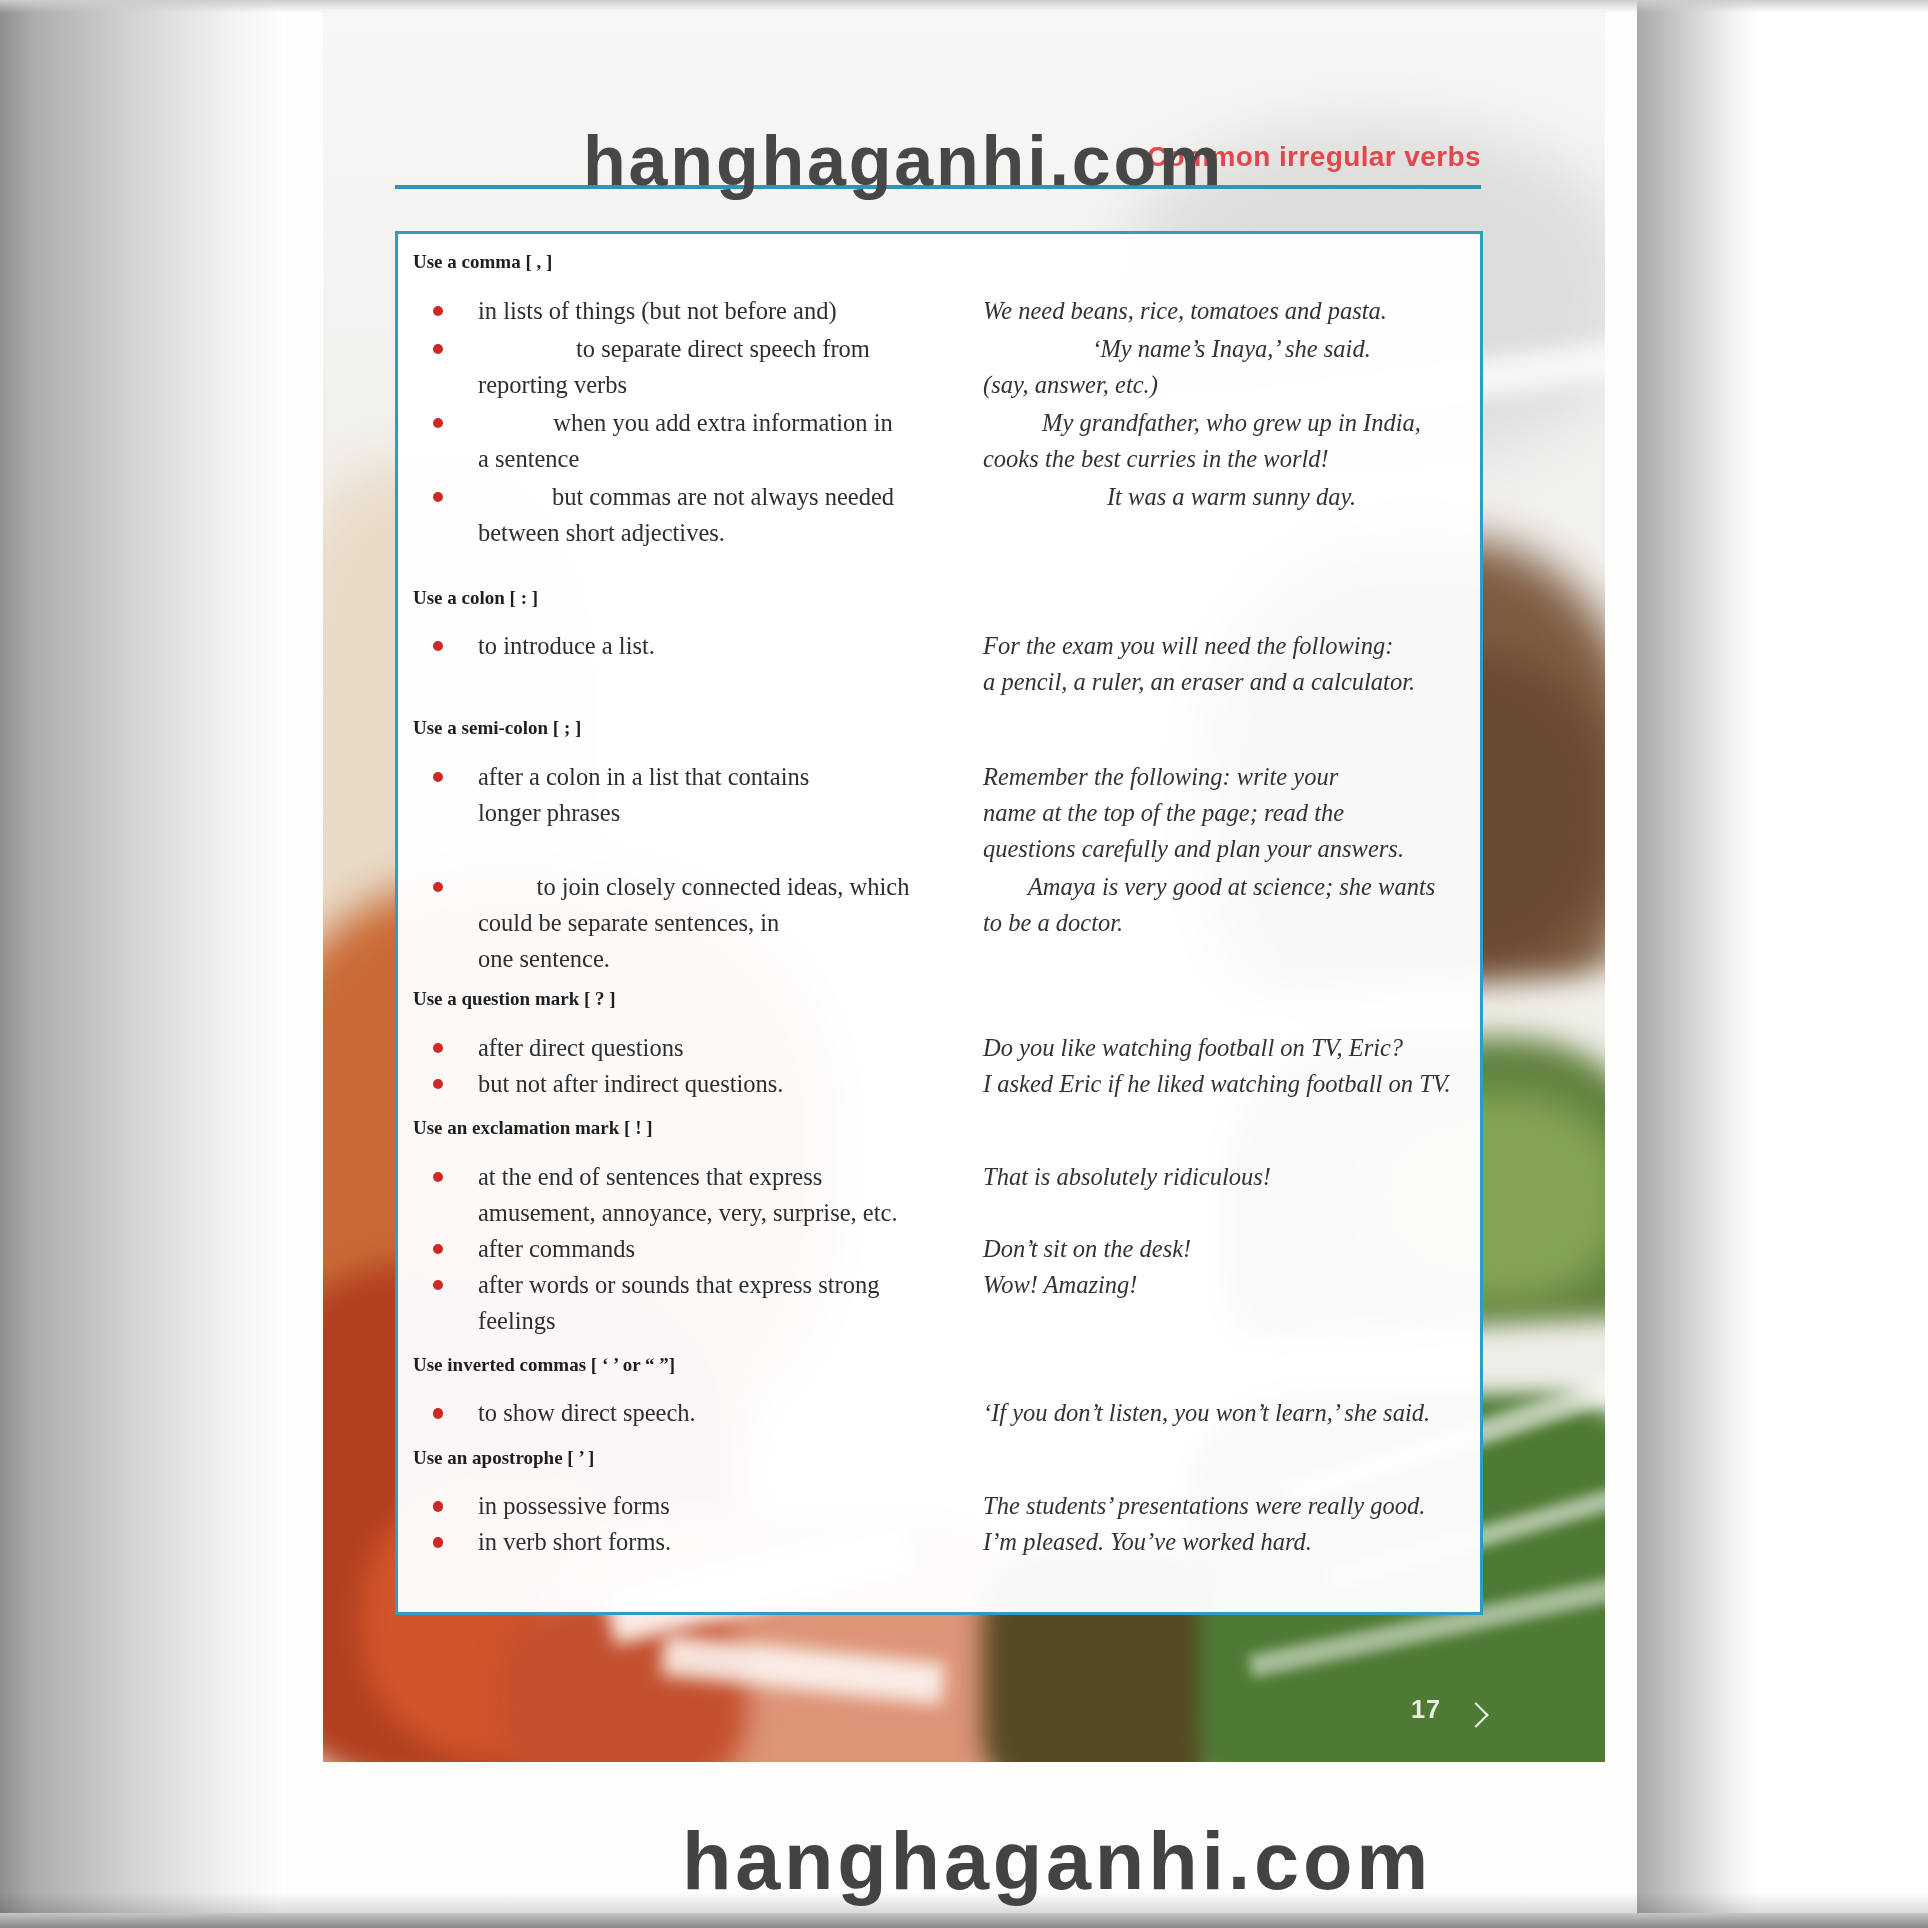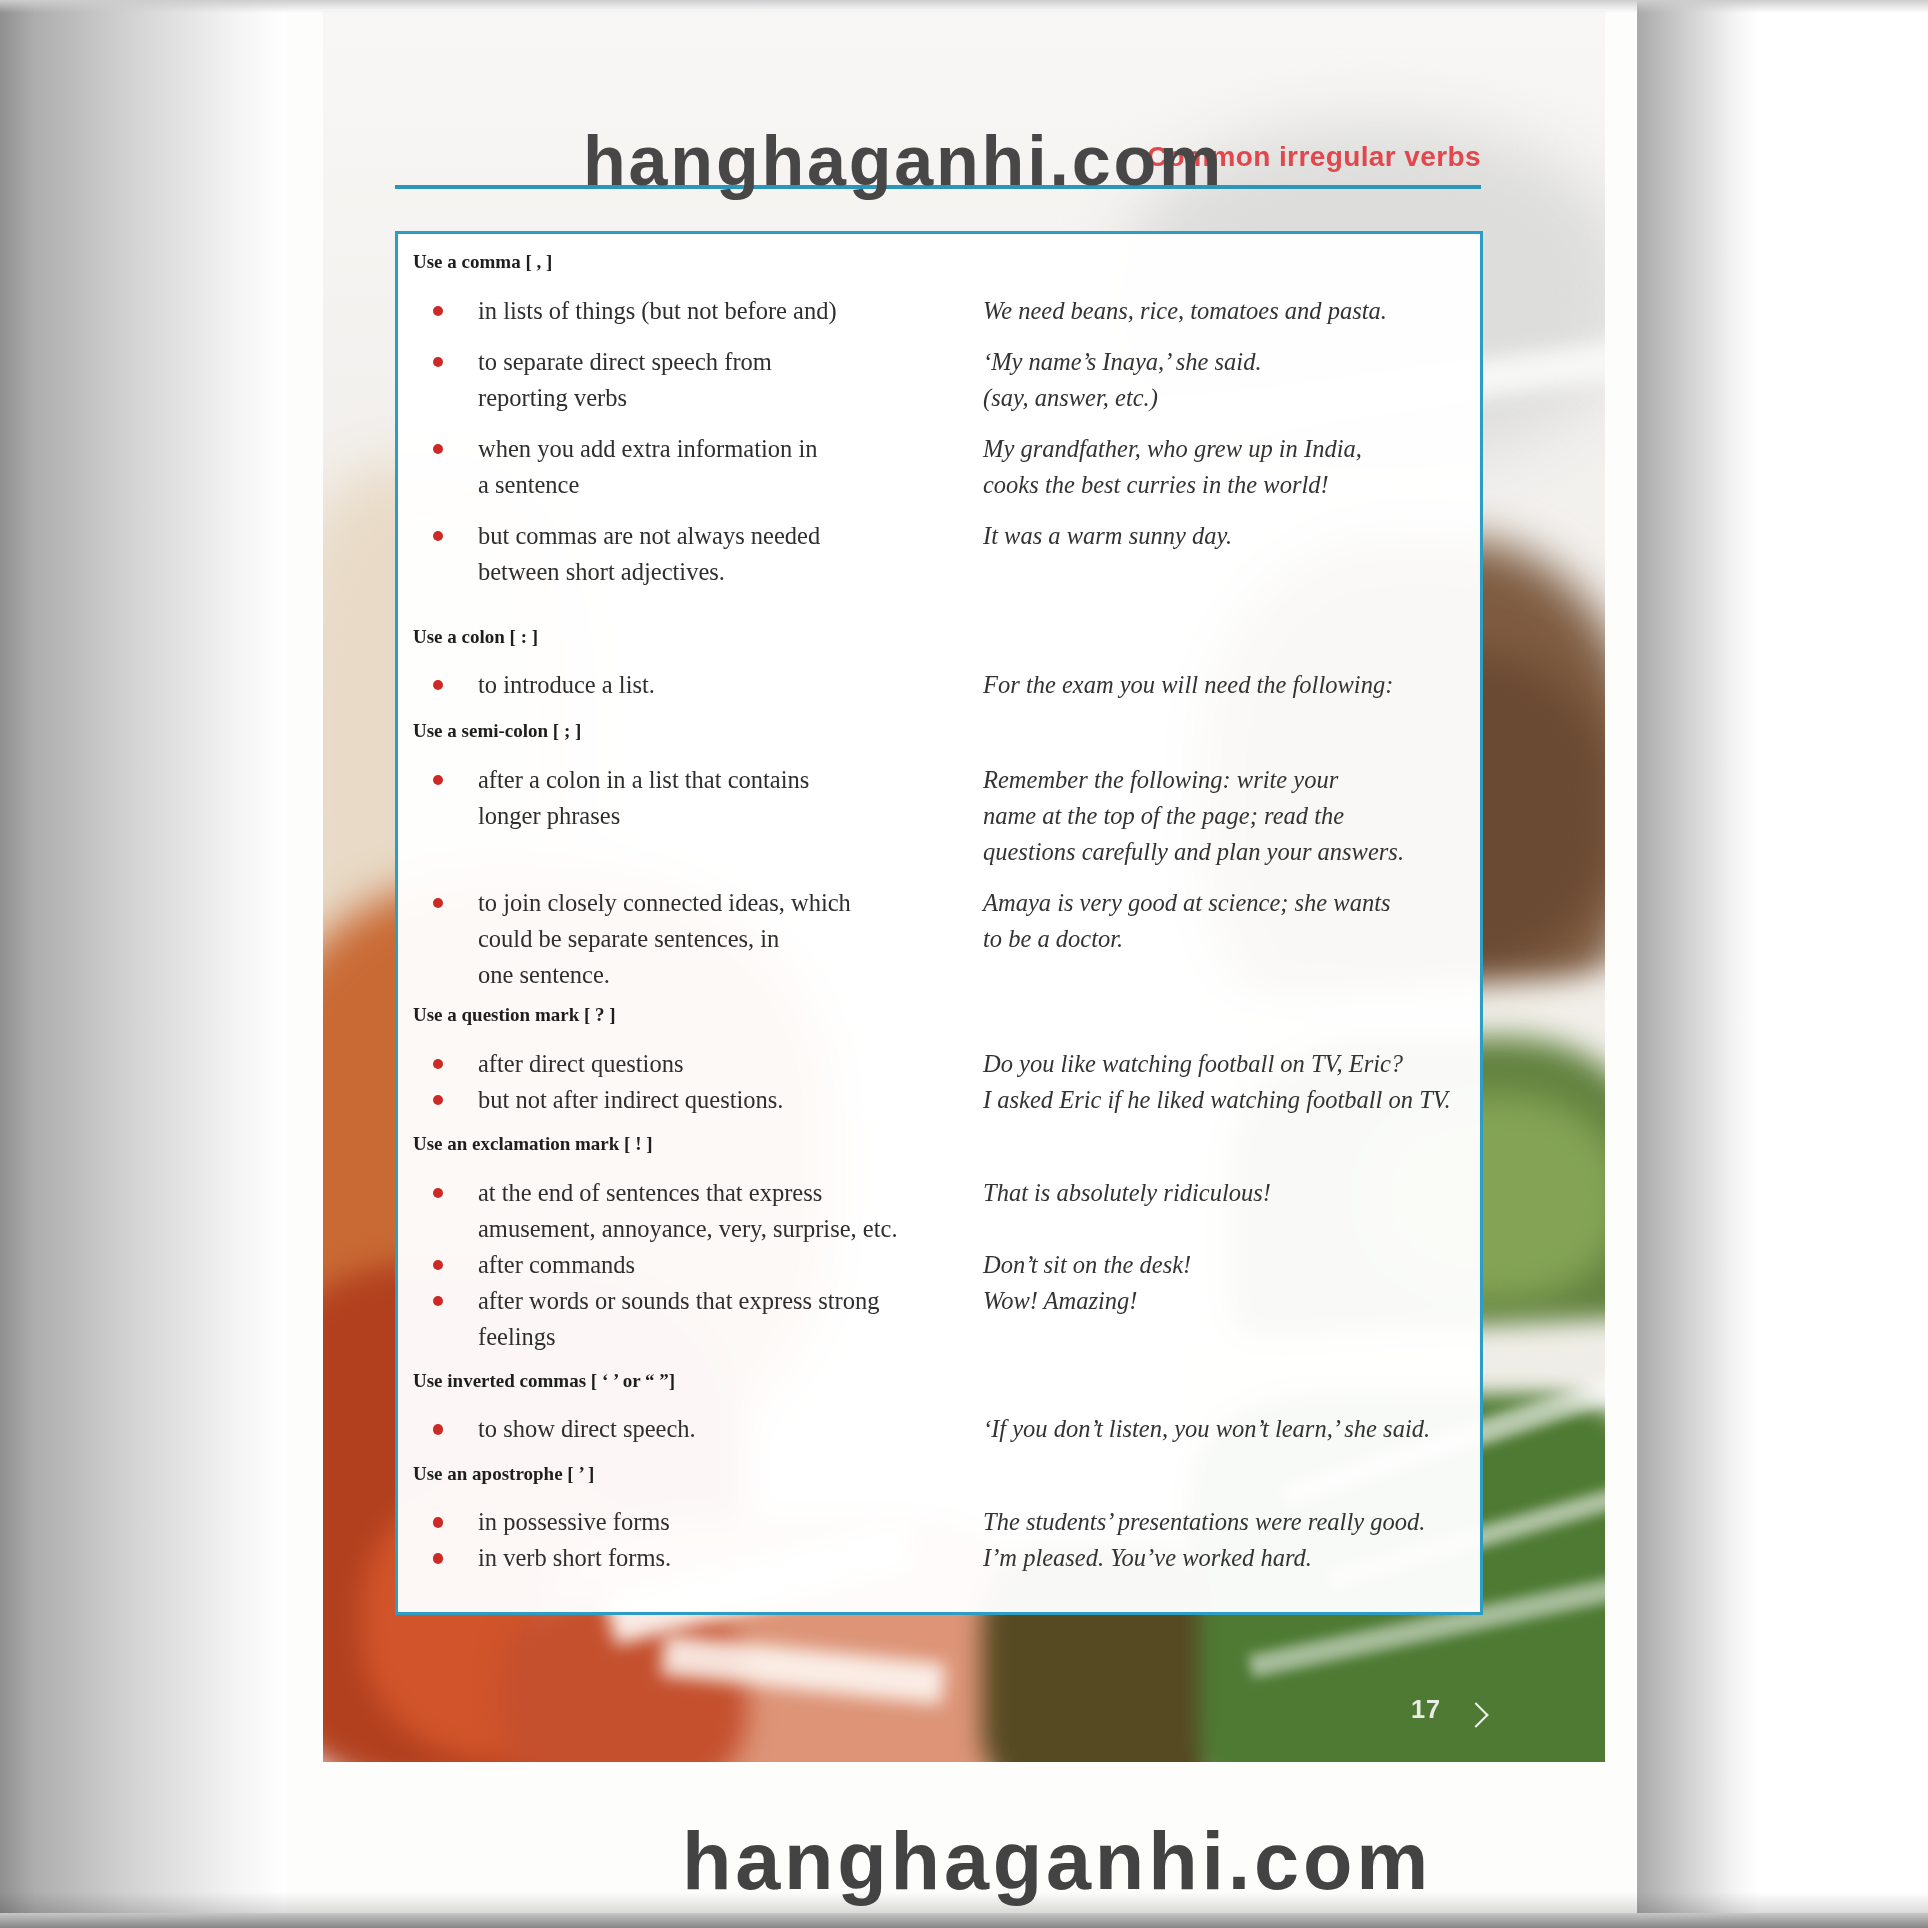--- a/index.html
+++ b/index.html
@@ -64,21 +64,21 @@
   .content-box{position:absolute;left:395px;top:231px;width:1088px;height:1384px;box-sizing:border-box;
     border:3.8px solid #2d9dc3;background:rgba(255,255,255,0.96);z-index:3;
     padding:9.4px 0 0 15px;overflow:hidden;}
   .sec-title{font-size:19px;font-weight:bold;color:#1e1e1e;line-height:38px;margin:0 0 11.3px 0;white-space:nowrap;}
   .sec{margin-top:0;}
   .sec.s1{margin-top:28px;}
   .sec.s2{margin-top:9.4px;}
   .sec.s3{margin-top:3.8px;}
   .sec.s4,.sec.s5,.sec.s6{margin-top:7.5px;}
   .row{display:grid;grid-template-columns:65px 490px auto;line-height:36px;font-size:24.5px;color:#2e2e2e;font-family:Liberation Serif, serif;}
-  .row.nb{margin-top:15px;}
+  .row.nb{margin-top:2px;text-align:center;}
   .bcol{display:flex;align-items:flex-start;}
   .dot{display:inline-block;width:10.4px;height:10.4px;border-radius:50%;background:#cd2a26;margin:13px 0 0 20px;}
   .lcell{white-space:nowrap;}
   .rcell{font-style:italic;white-space:nowrap;padding-left:15px;color:#333333;}
 
   
   .page-num{position:absolute;left:1411px;top:1695px;z-index:4;display:flex;align-items:flex-end;
     font-family:"Liberation Sans",sans-serif;color:#e9ede3;font-weight:bold;}
   .page-num .num{font-size:25.4px;letter-spacing:0.9px;}
   .chev{width:16px;height:16px;border-top:2.8px solid #eef2ea;border-right:2.8px solid #eef2ea;
@@ -176,20 +176,21 @@
       <div class="row">
           <span class="bcol">
             <i class="dot"></i>
           </span>
           <span class="lcell">to introduce a list.</span>
           <span class="rcell">For the exam you will need the following:</span>
         </div>
       <div class="row">
           <span class="bcol"></span>
           <span class="lcell"></span>
+          <span class="rcell">a pencil, a ruler, an eraser and a calculator.</span>
         </div>
     </div>
 
     <div class="sec s2">
       <h3 class="sec-title">Use a semi-colon [ ; ]</h3>
       <div class="row">
           <span class="bcol">
             <i class="dot"></i>
           </span>
           <span class="lcell">after a colon in a list that contains</span>

